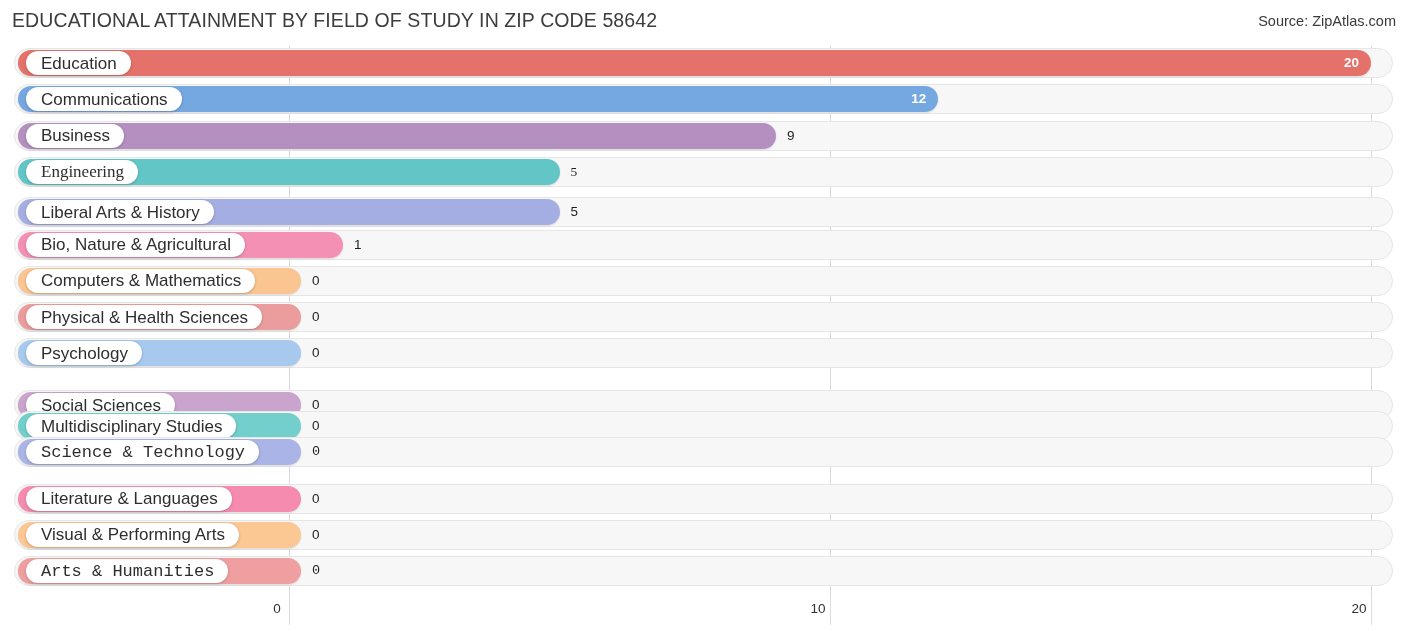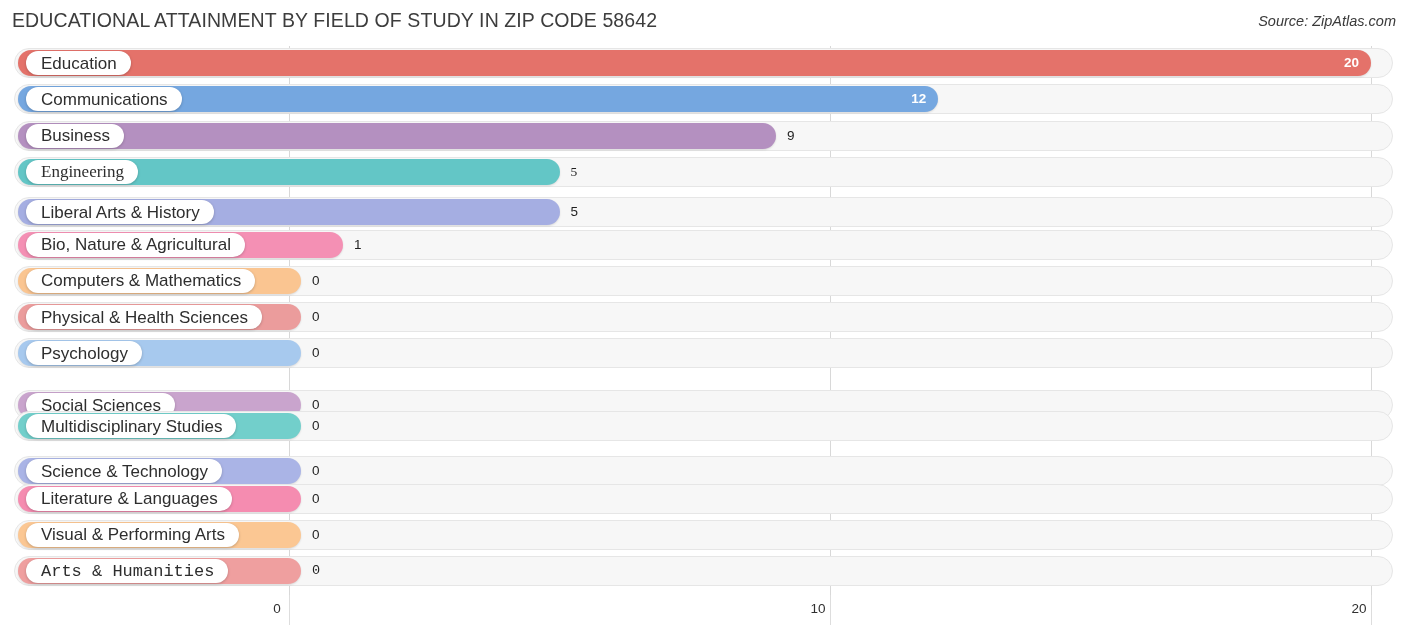--- a/index.html
+++ b/index.html
@@ -25,21 +25,20 @@
     font-size: 19.5px;
     letter-spacing: 0.1px;
     color: #3d3d3d;
     font-weight: 400;
     white-space: nowrap;
   }
   #source-label {
     position: absolute;
     right: 10px; top: 13px;
     font-size: 14.5px;
-    font-style: italic;
     color: #3a3a3a;
     white-space: nowrap;
   }
 
   
   #plot {
     position: absolute;
     left: 0; top: 46px;
     width: 1406px;
     height: 549px;
@@ -230,21 +229,21 @@
         <div class="value-out" style="left: 312px;">0</div>
       </div>
       <div class="row" style="top: 363px;">
         <div class="track"></div>
         <div class="bar" style="width: 283px; background: rgb(114, 207, 203);"></div>
         <div class="bar-label-pill">
           <span>Multidisciplinary Studies</span>
         </div>
         <div class="value-out" style="left: 312px;">0</div>
       </div>
-      <div class="row" style="top: 408px;">
+      <div class="row" style="top: 389px; font-family: Liberation Mono, monospace;">
         <div class="track"></div>
         <div class="bar" style="width: 283px; background: rgb(170, 180, 230);"></div>
         <div class="bar-label-pill">
           <span>Science &amp; Technology</span>
         </div>
         <div class="value-out" style="left: 312px;">0</div>
       </div>
       <div class="row" style="top: 435.6px;">
         <div class="track"></div>
         <div class="bar" style="width: 283px; background: rgb(245, 140, 176);"></div>

